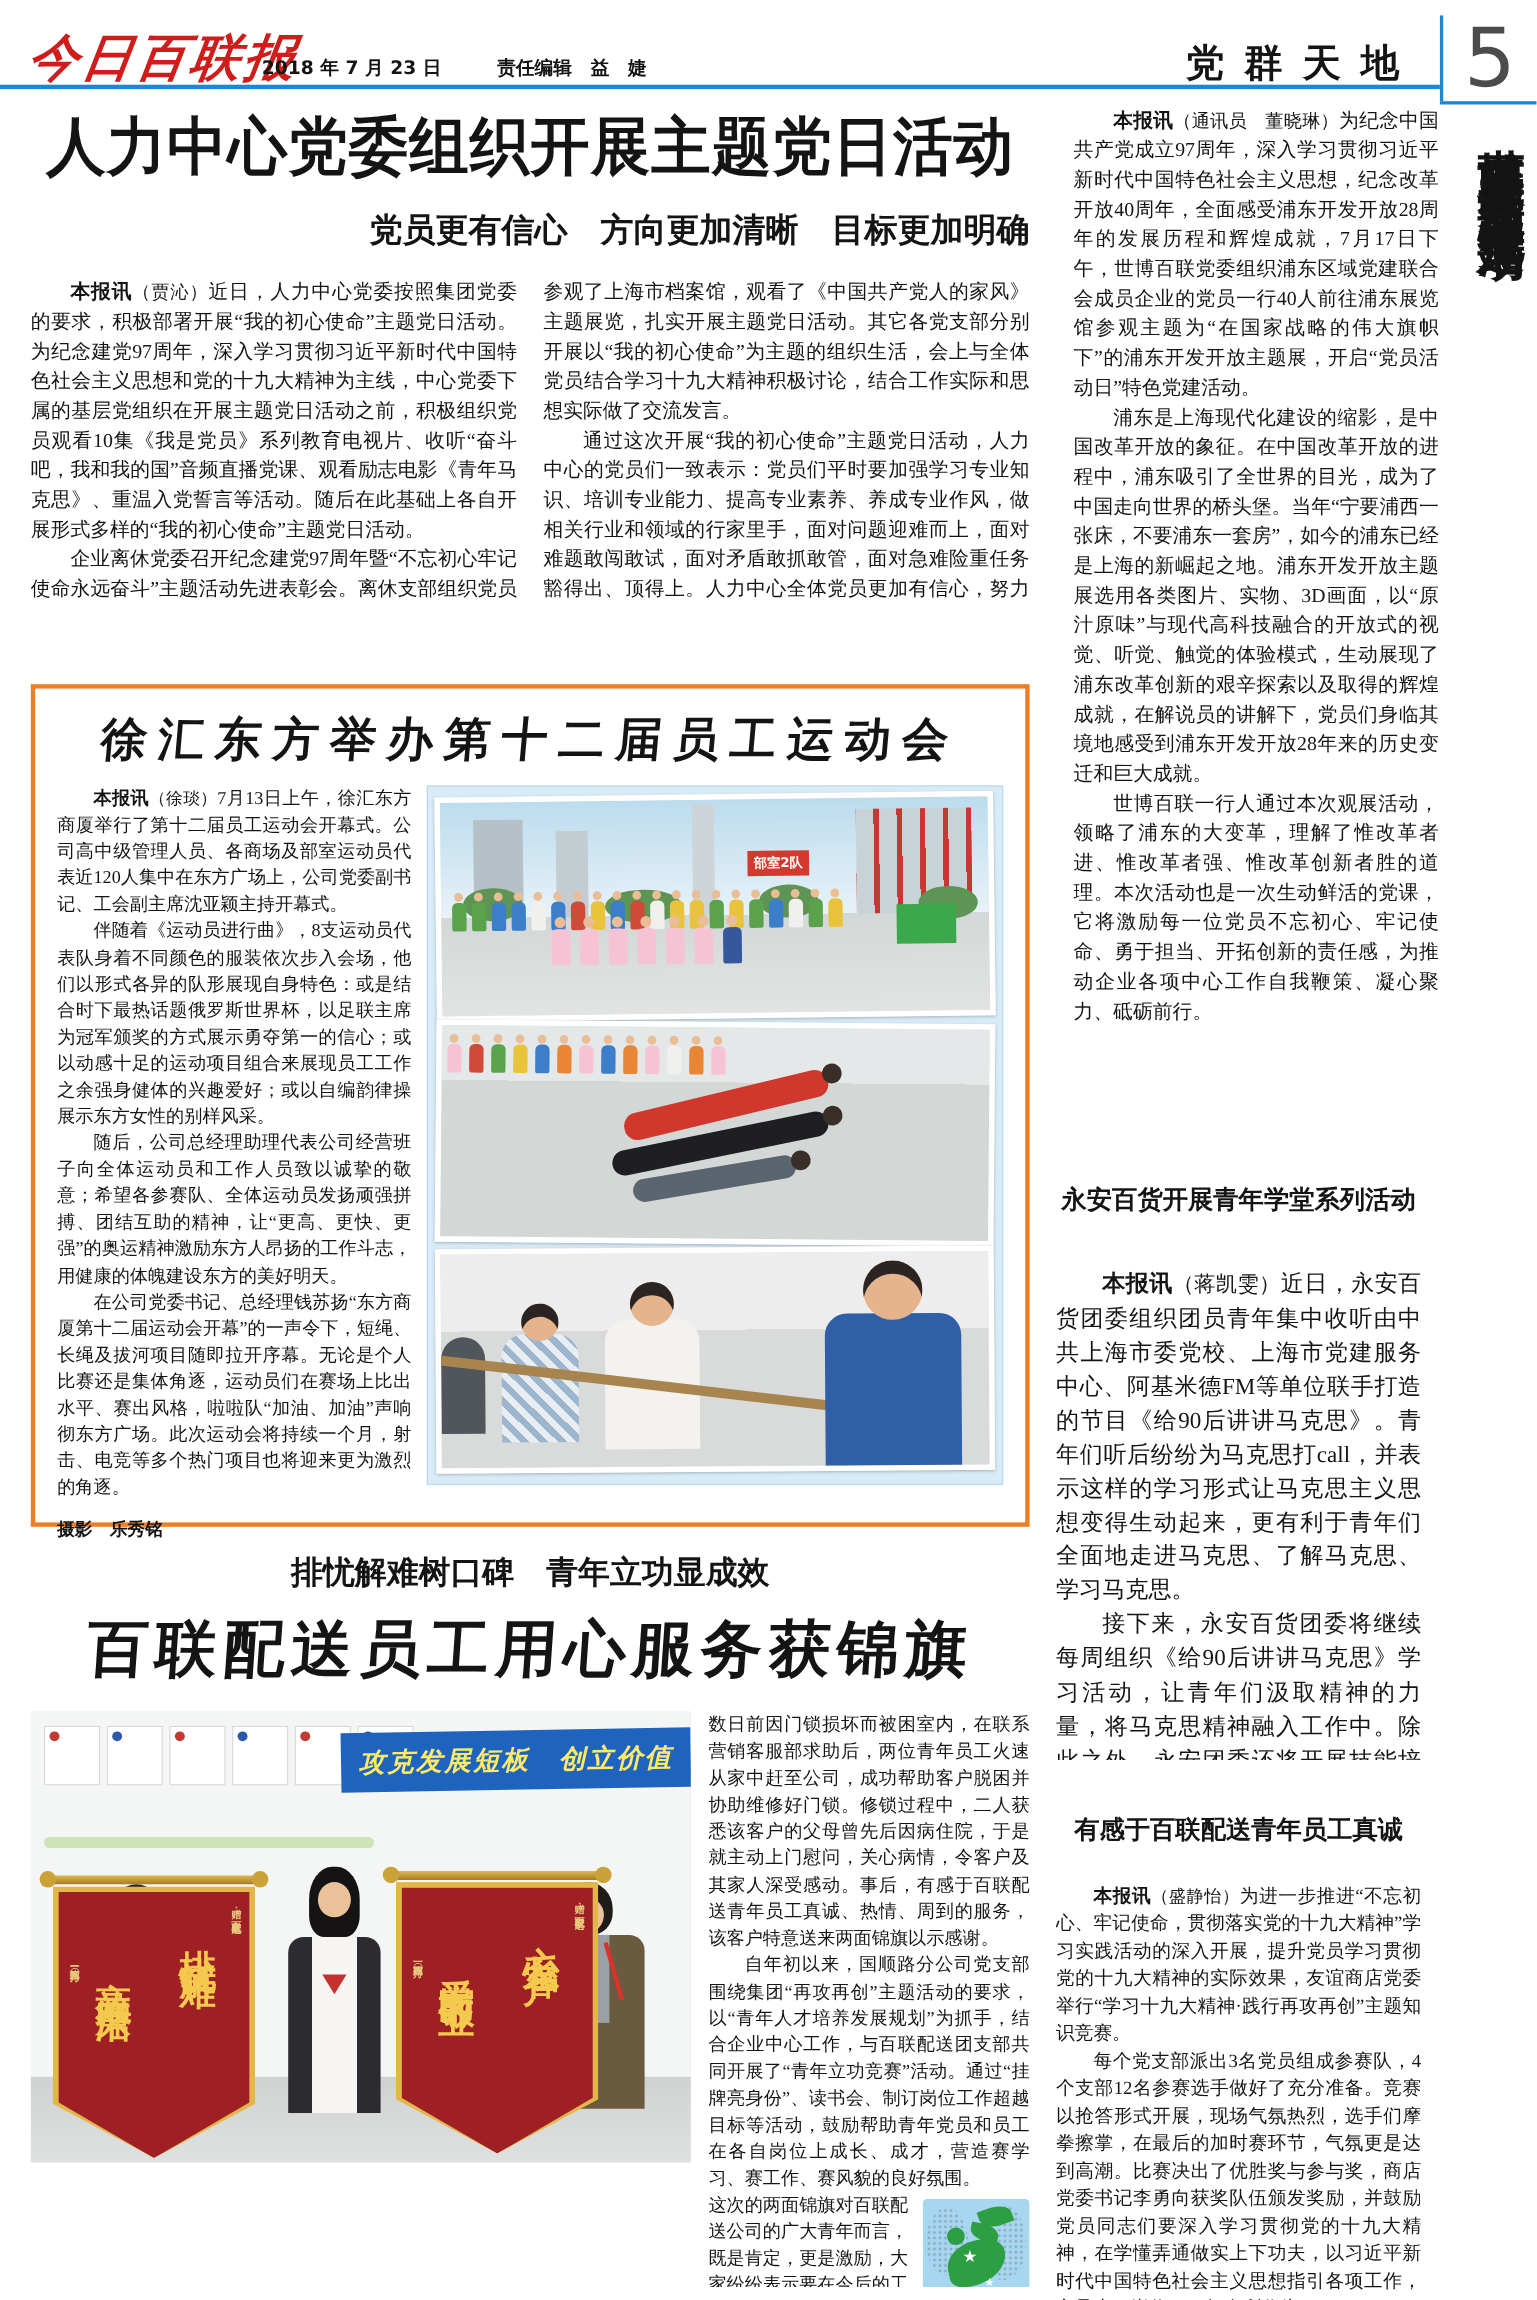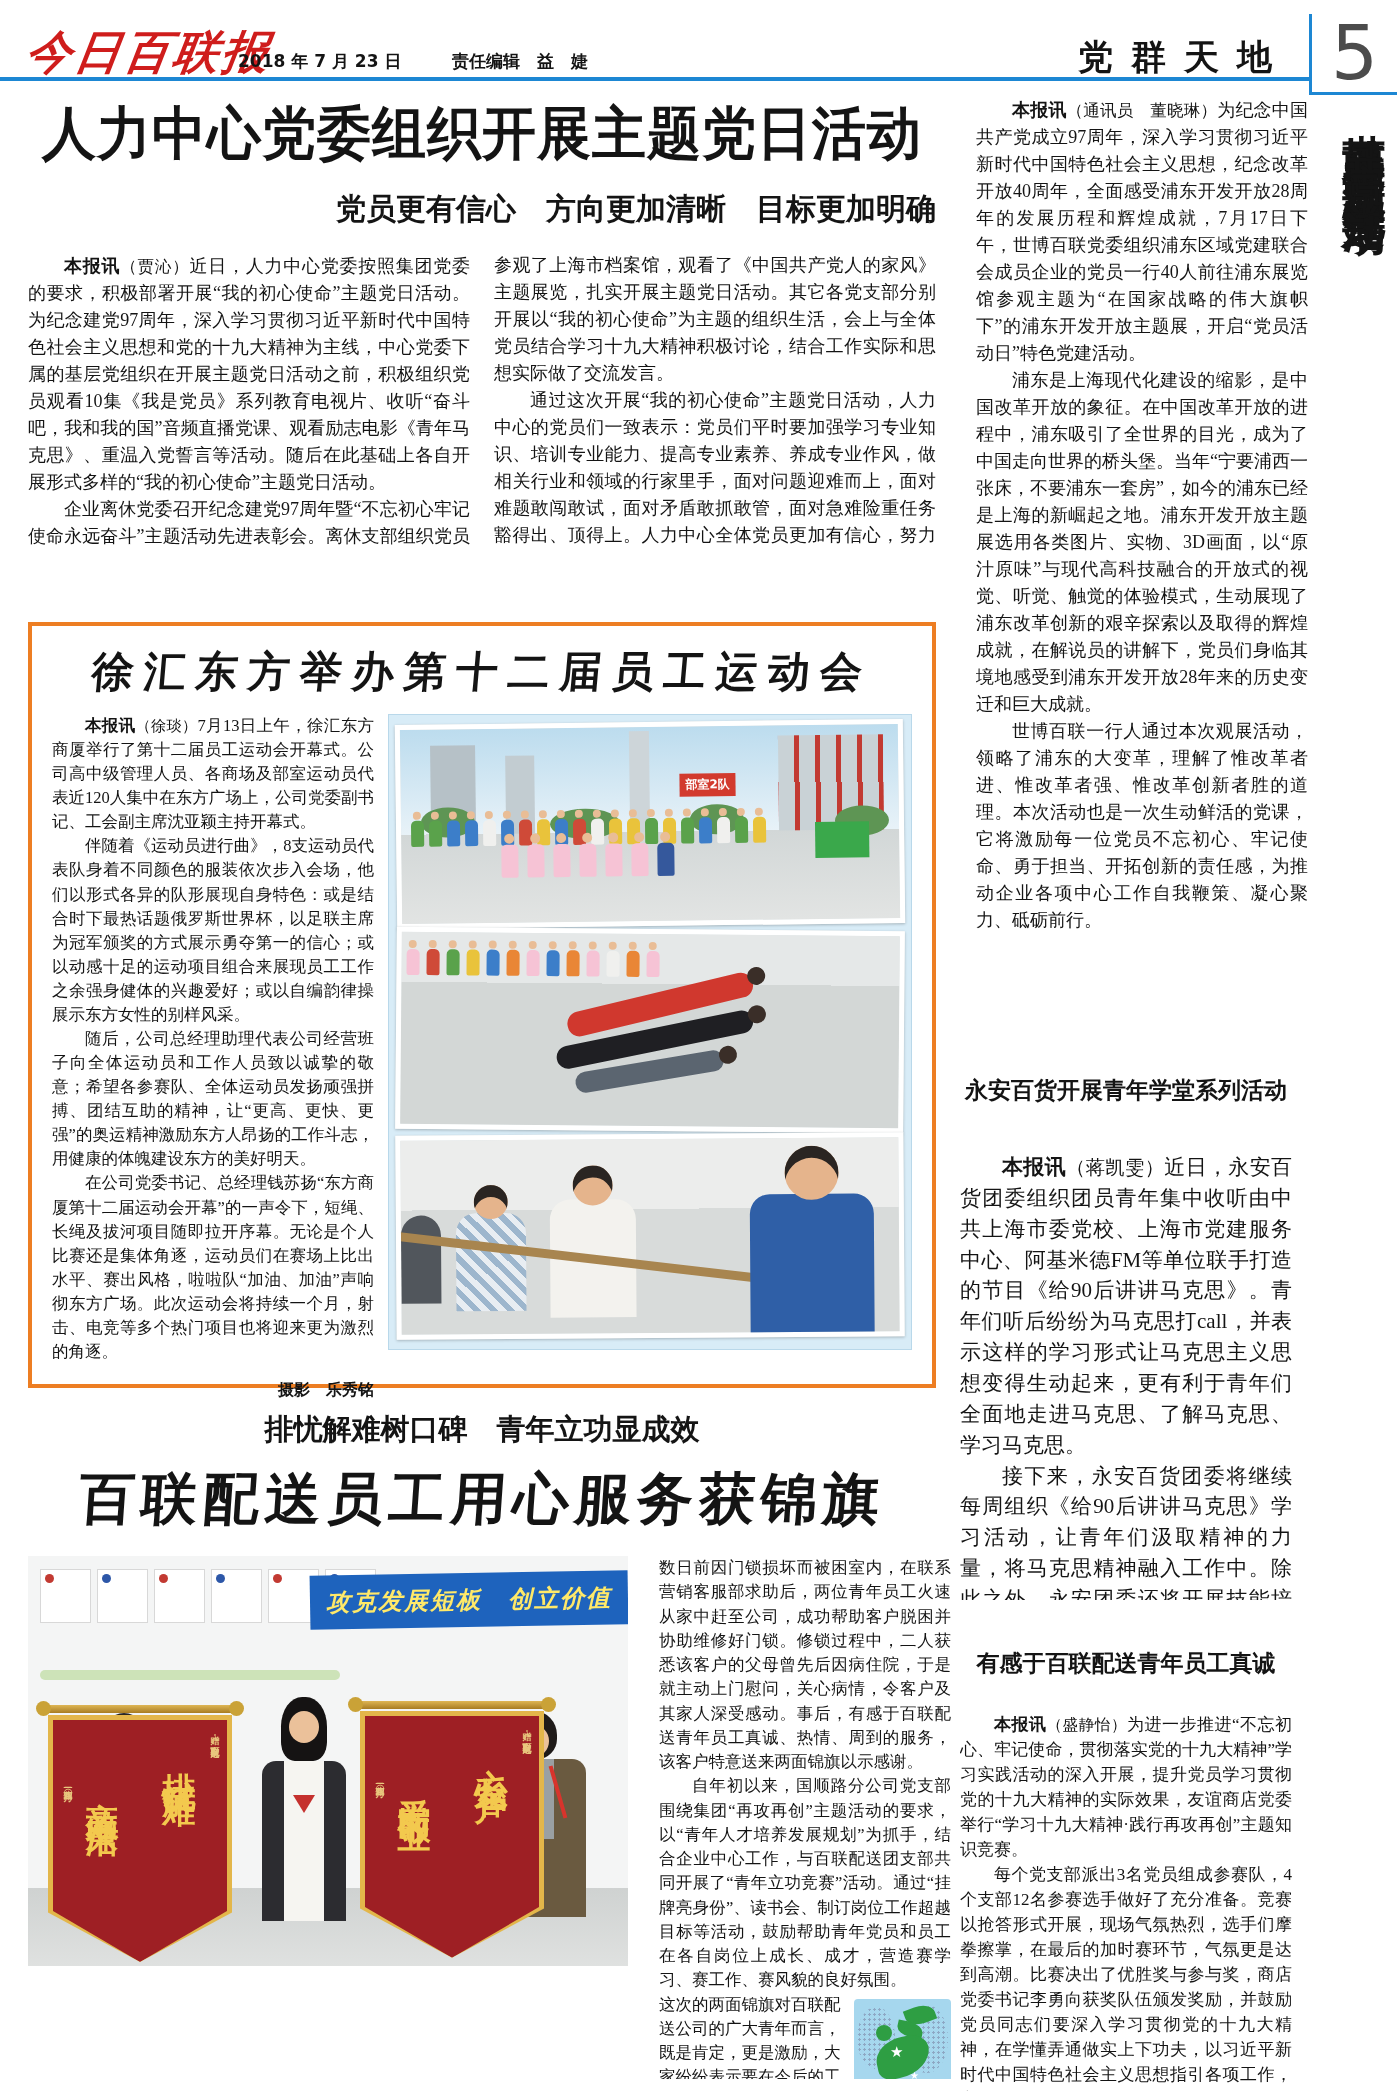--- a/index.html
+++ b/index.html
@@ -31,21 +31,21 @@
   #lead .subhead{text-align:right;font-size:30px;font-weight:bold;margin-top:18px;white-space:nowrap;}
   #lead .body{margin-top:22px;column-count:2;column-gap:24px;height:320px;overflow:hidden;
     font-size:18px;line-height:1.5;}
   
   #sports{left:28px;top:622px;width:908px;height:766px;border:4px solid #ed7e23;
     box-sizing:border-box;padding:10px 20px;background:#fff;}
   #sports h2{margin:8px 0 14px;text-align:center;font-size:42px;font-weight:bold;
     letter-spacing:10px;transform:skewX(-5deg);white-space:nowrap;}
   #sports .cols{display:flex;gap:14px;}
   #sports .txt{width:322px;font-size:16.5px;line-height:1.46;}
-  #sports .credit{text-align:right;font-weight:bold;margin-top:14px;font-size:16px;
+  #sports .credit{text-align:left;font-weight:bold;margin-top:14px;font-size:16px;
     font-family:"DejaVu Sans",sans-serif;}
   #collage{flex:1;background:#d8ecf7;border:1px solid #b9d8ea;padding:7px;height:636px;box-sizing:border-box;}
   .photo{position:relative;overflow:hidden;border:5px solid #fff;box-sizing:border-box;
     box-shadow:0 1px 3px rgba(0,0,0,.25);background:#dfe5e6;}
   .pa{height:204px;transform:rotate(-.7deg);}
   .pb{height:202px;transform:rotate(.5deg);margin-top:3px;}
   .pc{height:204px;transform:rotate(-.4deg);margin-top:3px;}
   
   .pa .sky{position:absolute;inset:0;background:linear-gradient(#bcdcee 0%,#e8f2f8 54%,#d2d7d7 54%,#e2e4e3 100%);}
   .pa .b{position:absolute;background:#b6c1c7;}
@@ -88,21 +88,21 @@
   .m-dark{left:0;bottom:16%;width:40px;height:88px;background:#51565c;}
   
   #delivery{left:28px;top:1398px;width:908px;height:693px;}
   #delivery .kicker{margin-top:12px;text-align:center;font-size:29px;font-weight:800;
     font-family:"DejaVu Sans","Liberation Sans",sans-serif;white-space:nowrap;}
   #delivery .dhead{margin-top:12px;text-align:center;font-size:56px;font-weight:900;
     letter-spacing:6px;transform:skewX(-4deg);white-space:nowrap;}
   #dcontent{position:relative;margin-top:18px;height:523px;}
   #dphoto{position:absolute;left:0;top:0;width:600px;height:410px;overflow:hidden;background:#e8e9ea;}
   #dtext{position:absolute;left:616px;top:0;width:292px;height:523px;overflow:hidden;
-    font-size:16.5px;line-height:1.47;margin-left:15px;}
+    font-size:16.5px;line-height:1.47;}
   #dcaption{position:absolute;left:0;top:424px;width:600px;font-size:17.5px;line-height:1.5;}
   
   .wall{position:absolute;left:0;top:0;width:100%;height:82%;background:#f4f5f5;}
   .posters{position:absolute;left:2%;top:4%;width:56%;display:grid;grid-template-columns:repeat(6,1fr);gap:6px;}
   .poster{height:52px;background:#fff;border:1px solid #d8d8d8;position:relative;}
   .poster::after{content:"";position:absolute;width:9px;height:9px;border-radius:50%;background:#c23a32;top:4px;left:4px;}
   .poster:nth-child(even)::after{background:#2d57a8;}
   .greenwave{position:absolute;left:2%;top:34%;width:50%;height:10px;background:#cde3b8;border-radius:6px;}
   .blue-banner{position:absolute;right:0;top:5%;width:53%;height:54px;background:#1e63bd;
     color:#ffe969;display:flex;align-items:center;justify-content:center;font-size:24px;

